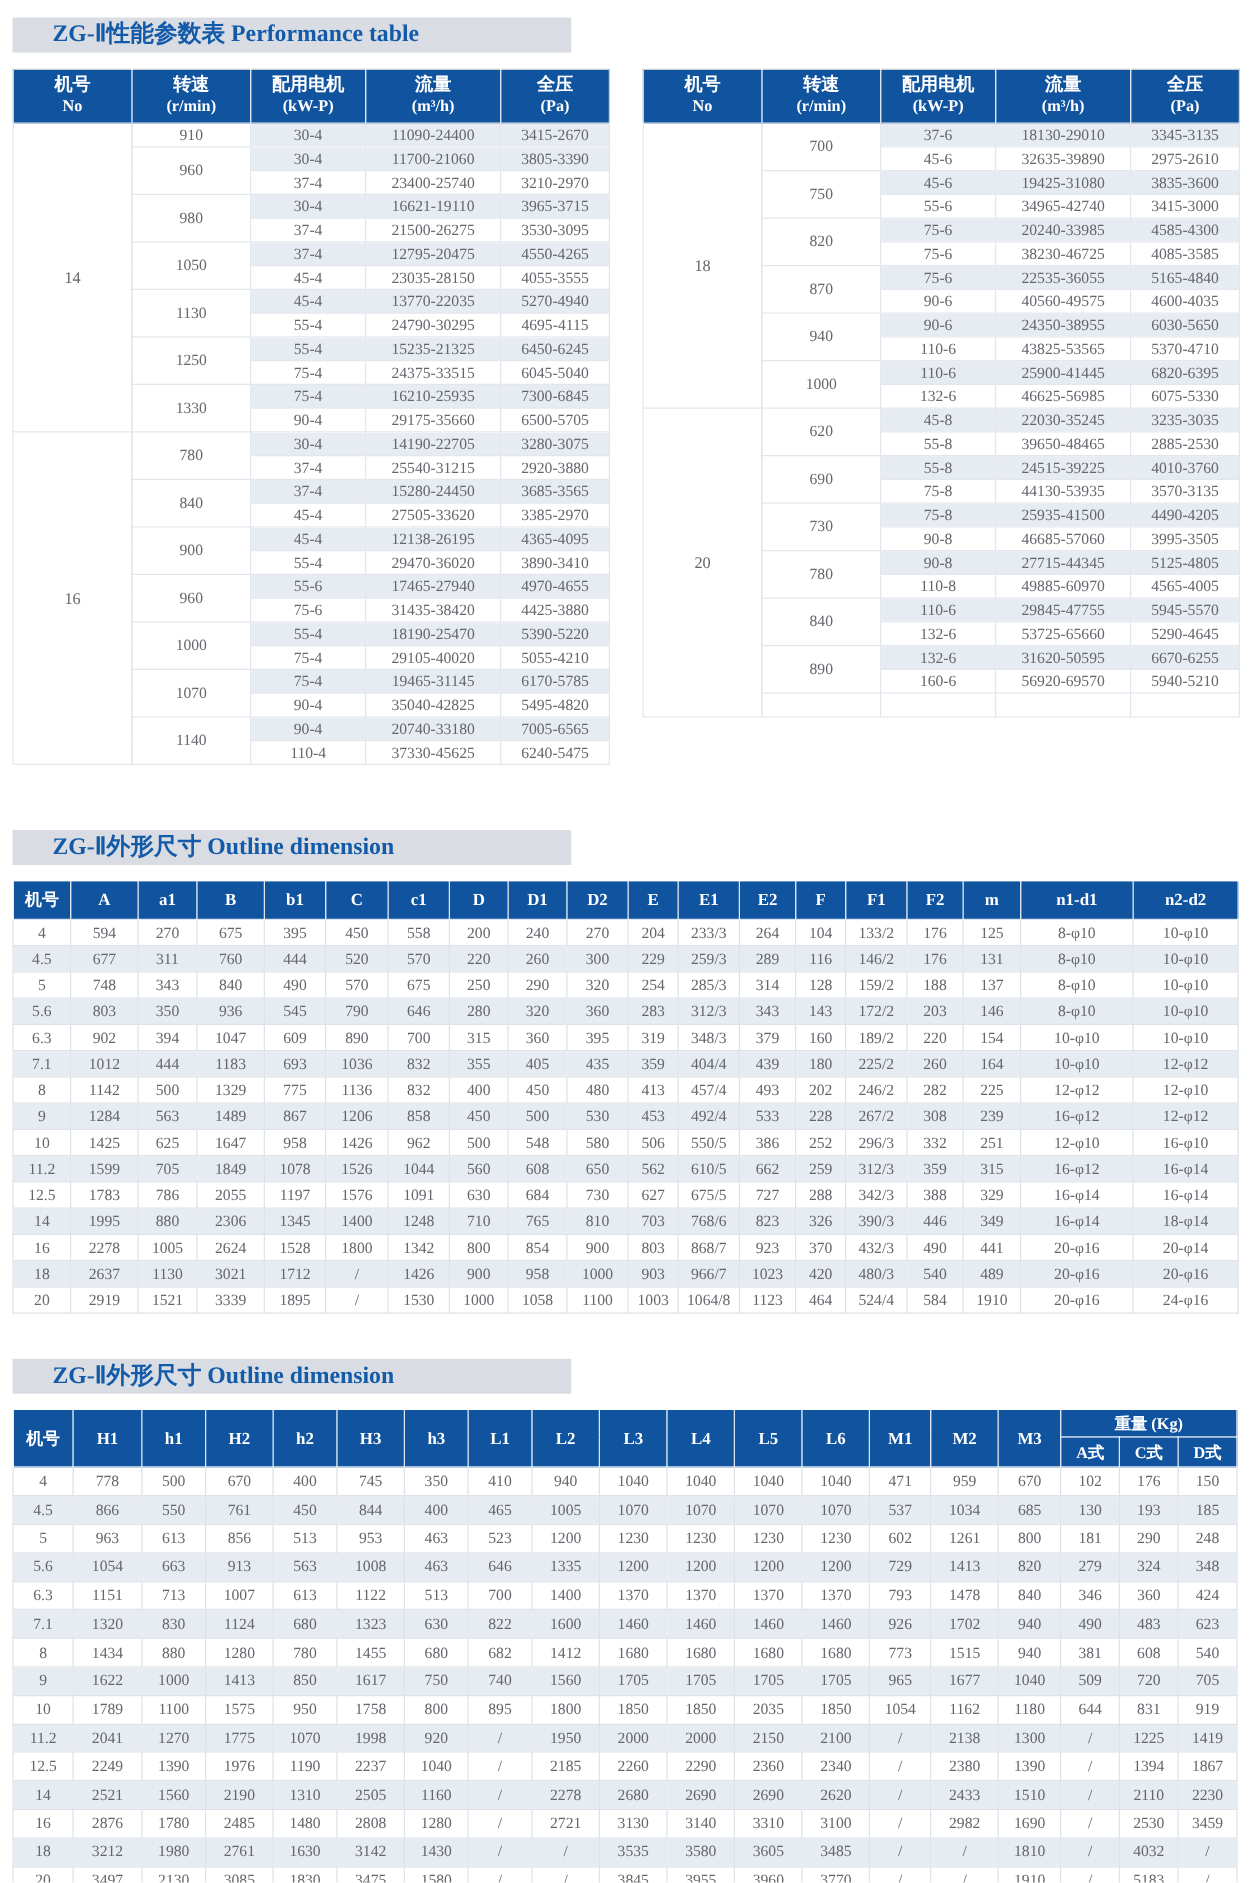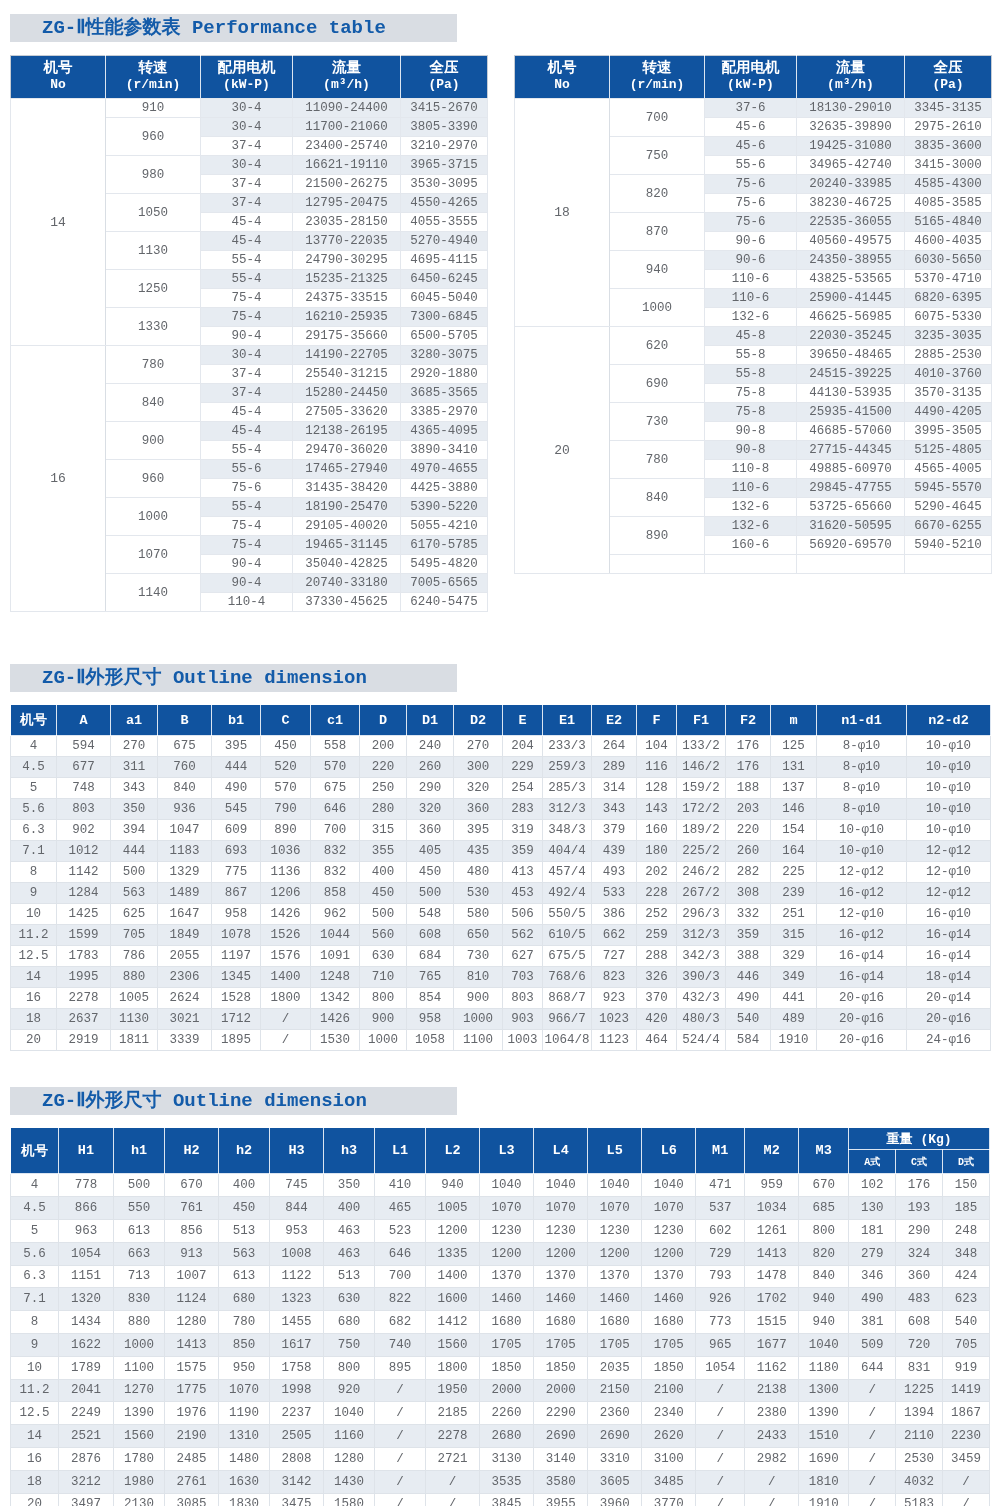--- a/index.html
+++ b/index.html
@@ -1,19 +1,19 @@
 <!DOCTYPE html>
 <html><head>
 <meta charset="utf-8">
 <style>
   html,body{margin:0;padding:0;background:#ffffff;}
   .page{
     width:1000px;height:1506px;box-sizing:border-box;
     background:#ffffff;padding:14px 10px 0 10px;
-    font-family:Liberation Mono, monospace;position:relative;
+    font-family:Liberation Serif, serif;position:relative;
   }
   .section-title{
     width:447px;background:#d9dde3;color:#135ba9;
     font-weight:bold;font-size:19px;line-height:28px;height:28px;
     padding-left:32px;box-sizing:border-box;white-space:nowrap;
   }
   .perf-wrap{display:flex;gap:26px;margin-top:13px;align-items:flex-start;}
   table{border-collapse:collapse;table-layout:fixed;}
   table.perf{
     width:477px;font-size:12.5px;color:#63666b;text-align:center;
@@ -34,21 +34,21 @@
     width:980px;font-size:12.5px;color:#63666b;text-align:center;
     border:1px solid #c6ccd4;margin-top:12px;
   }
   .dims thead th{
     background:#10539f;color:#ffffff;font-weight:bold;font-size:13.5px;
     border:1px solid rgba(255,255,255,0.85);padding:0;
   }
   table.dims.t1 thead th{height:30px;}
   table.dims.t2 thead th.main{height:45px;}
   table.dims.t2 thead th.wtop{height:21px;font-size:13px;text-align:center;}
-  table.dims.t2 thead th.wsub{height:23px;font-size:10px;margin-top:28px;}
+  table.dims.t2 thead th.wsub{height:23px;font-size:13px;margin-top:28px;}
   .dims td{border:1px solid #dee3e9;height:20px;padding:0;overflow:hidden;}
   table.dims.t2 td{height:21.8px;}
   .dims tr.shade-row td{background:#e7ecf2;}
 </style>
 </head>
 <body>
 
 <div class="page">
 
   <div class="section-title">
@@ -165,21 +165,21 @@
           <tr>
             <td class="no-cell" rowspan="14">16</td>
             <td class="rpm-cell" rowspan="2">780</td>
             <td class="shade">30-4</td>
             <td class="shade">14190-22705</td>
             <td class="shade">3280-3075</td>
           </tr>
           <tr>
             <td>37-4</td>
             <td>25540-31215</td>
-            <td>2920-1880</td>
+            <td>2920-3880</td>
           </tr>
           <tr>
             <td class="rpm-cell shade" rowspan="2">840</td>
             <td class="shade">37-4</td>
             <td class="shade">15280-24450</td>
             <td class="shade">3685-3565</td>
           </tr>
           <tr>
             <td>45-4</td>
             <td>27505-33620</td>
@@ -760,21 +760,21 @@
           <td>420</td>
           <td>480/3</td>
           <td>540</td>
           <td>489</td>
           <td>20-φ16</td>
           <td>20-φ16</td>
         </tr>
         <tr>
           <td>20</td>
           <td>2919</td>
-          <td>1811</td>
+          <td>1521</td>
           <td>3339</td>
           <td>1895</td>
           <td>/</td>
           <td>1530</td>
           <td>1000</td>
           <td>1058</td>
           <td>1100</td>
           <td>1003</td>
           <td>1064/8</td>
           <td>1123</td>

